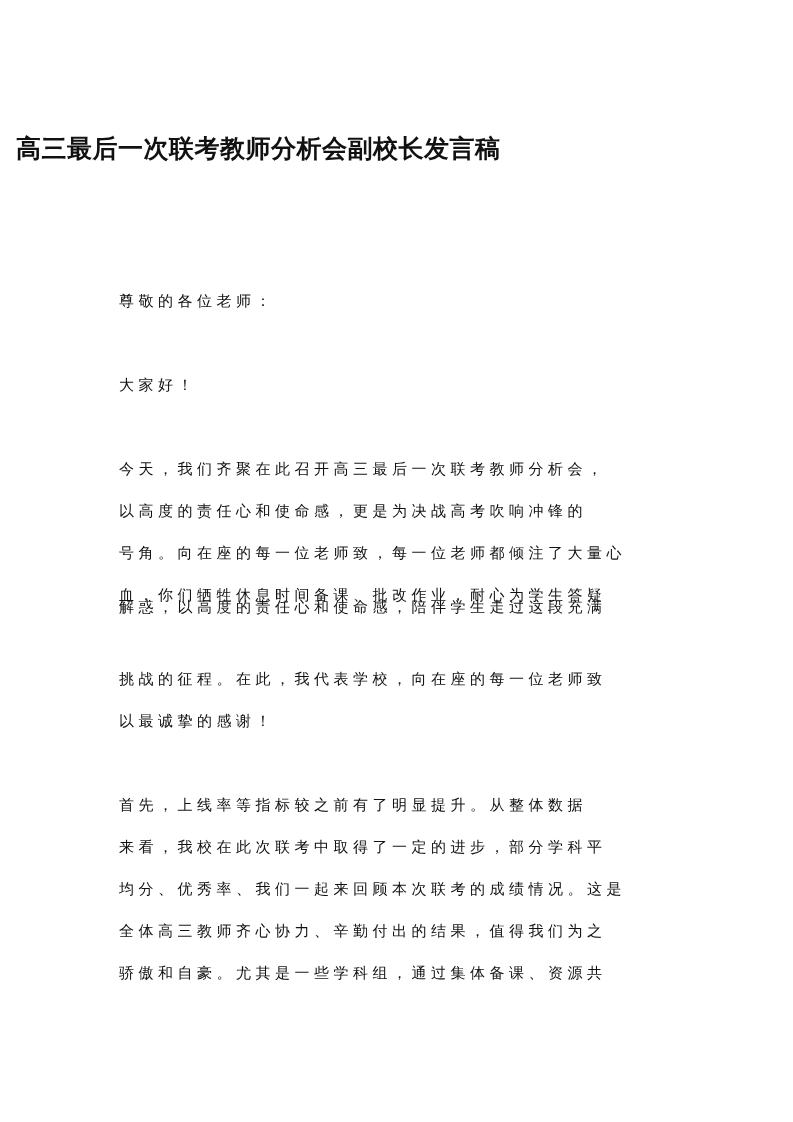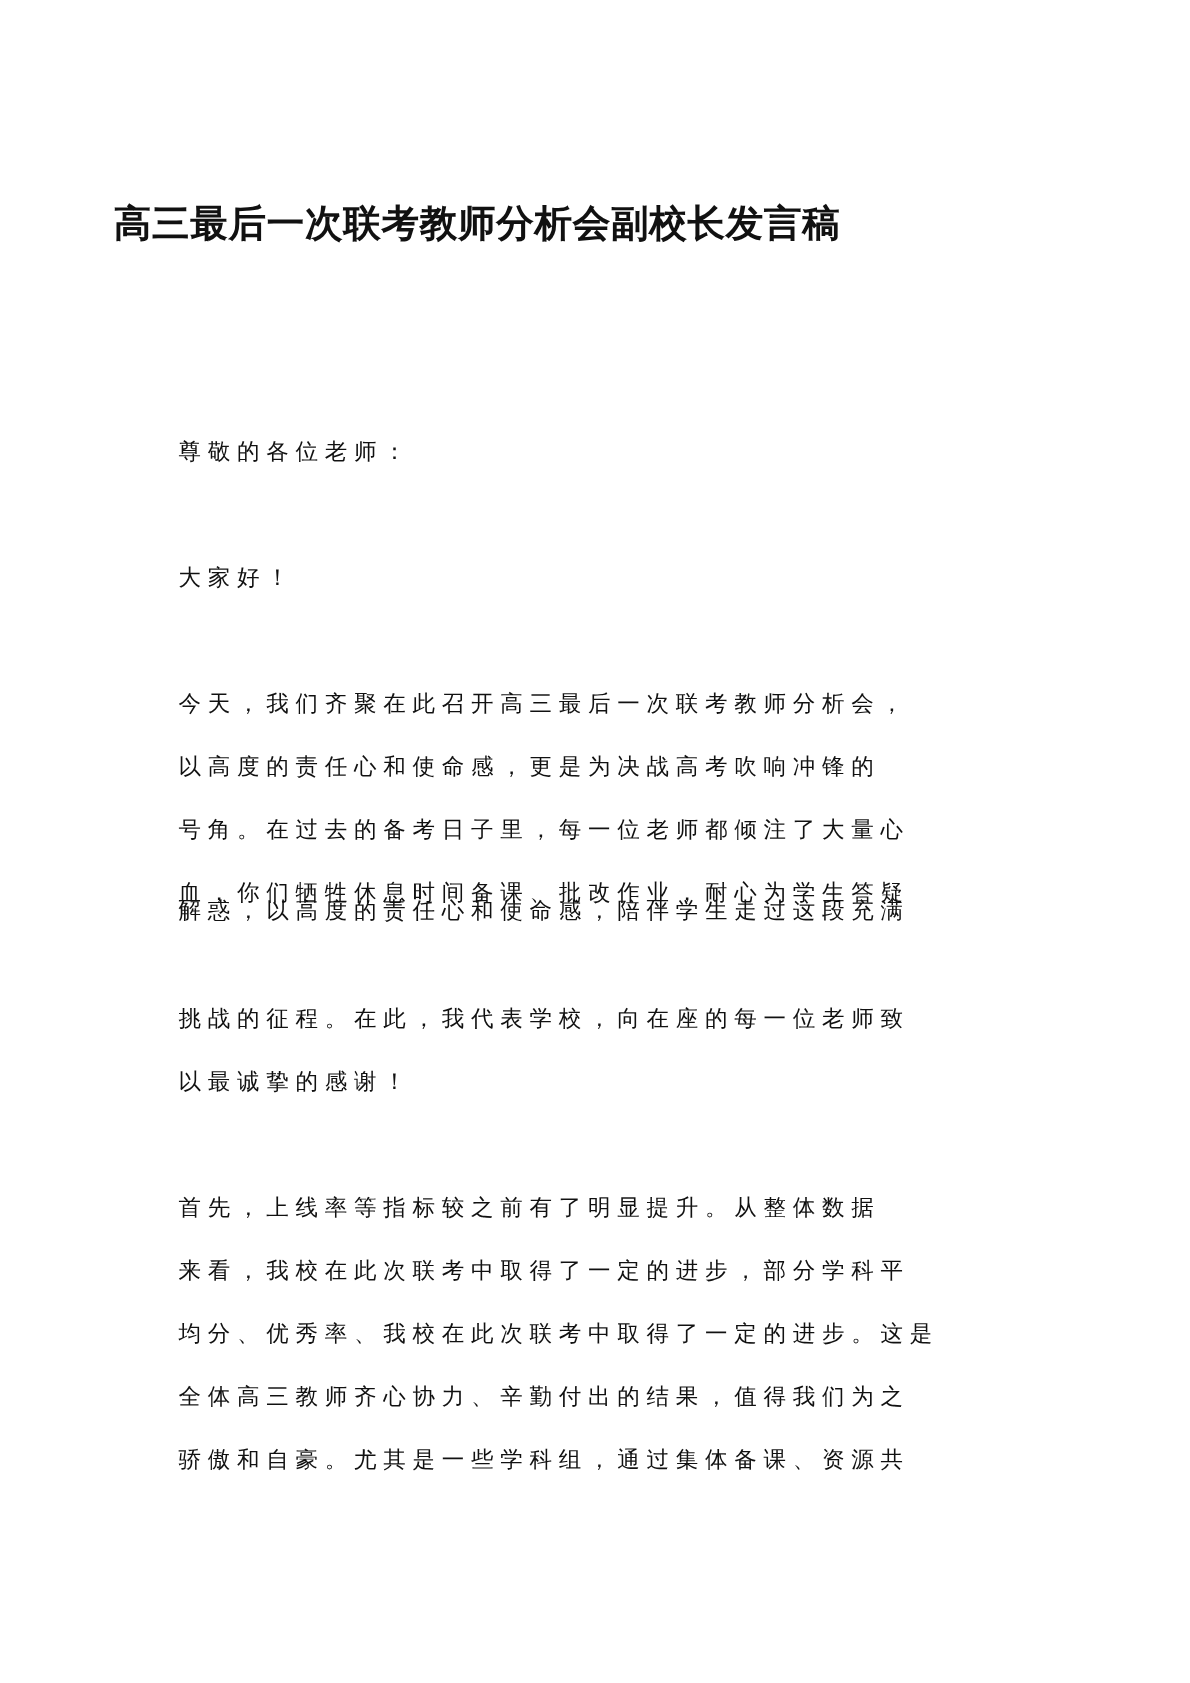--- a/index.html
+++ b/index.html
@@ -1,41 +1,41 @@
 <!DOCTYPE html>
 <html><head>
   <meta charset="utf-8">
   <style>
     html, body { margin: 0; padding: 0; background: #ffffff; }
     body { width: 793px; height: 1122px; position: relative; overflow: hidden;
       font-family: "DejaVu Sans", "Liberation Sans", sans-serif; color: #111; }
-    .title { position: absolute; top: 131px; left: 0; width: 636px; text-align: center;
+    .title { position: absolute; top: 131px; left: 16px; width: 636px; 
       font-size: 25px; font-weight: bold; letter-spacing: 0.5px; line-height: 36px; }
     .line { position: absolute; left: 119px; font-size: 15px; line-height: 30px;
       white-space: nowrap; letter-spacing: 4.5px; }
   </style>
 </head>
 <body>
 
 <div>
   <div class="title">高三最后一次联考教师分析会副校长发言稿</div>
 
   <div class="line" style="top:286px">尊敬的各位老师：</div>
   <div class="line" style="top:370px">大家好！</div>
 
   <div>
     <div class="line" style="top:454px">今天，我们齐聚在此召开高三最后一次联考教师分析会，</div>
     <div class="line" style="top:496px">以高度的责任心和使命感，更是为决战高考吹响冲锋的</div>
-    <div class="line" style="top:538px">号角。在过去的备考日子里，每一位老师都倾注了大量心</div>
+    <div class="line" style="top:538px">号角。向在座的每一位老师致，每一位老师都倾注了大量心</div>
     <div class="line" style="top:580px">血，你们牺牲休息时间备课、批改作业，耐心为学生答疑</div>
     <div class="line" style="top:592px">解惑，以高度的责任心和使命感，陪伴学生走过这段充满</div>
     <div class="line" style="top:664px">挑战的征程。在此，我代表学校，向在座的每一位老师致</div>
     <div class="line" style="top:706px">以最诚挚的感谢！</div>
   </div>
 
   <div>
     <div class="line" style="top:790px">首先，上线率等指标较之前有了明显提升。从整体数据</div>
     <div class="line" style="top:832px">来看，我校在此次联考中取得了一定的进步，部分学科平</div>
-    <div class="line" style="top:874px">均分、优秀率、我校在此次联考中取得了一定的进步。这是</div>
+    <div class="line" style="top:874px">均分、优秀率、我们一起来回顾本次联考的成绩情况。这是</div>
     <div class="line" style="top:916px">全体高三教师齐心协力、辛勤付出的结果，值得我们为之</div>
     <div class="line" style="top:958px">骄傲和自豪。尤其是一些学科组，通过集体备课、资源共</div>
   </div>
 </div>
 
 </body></html>

